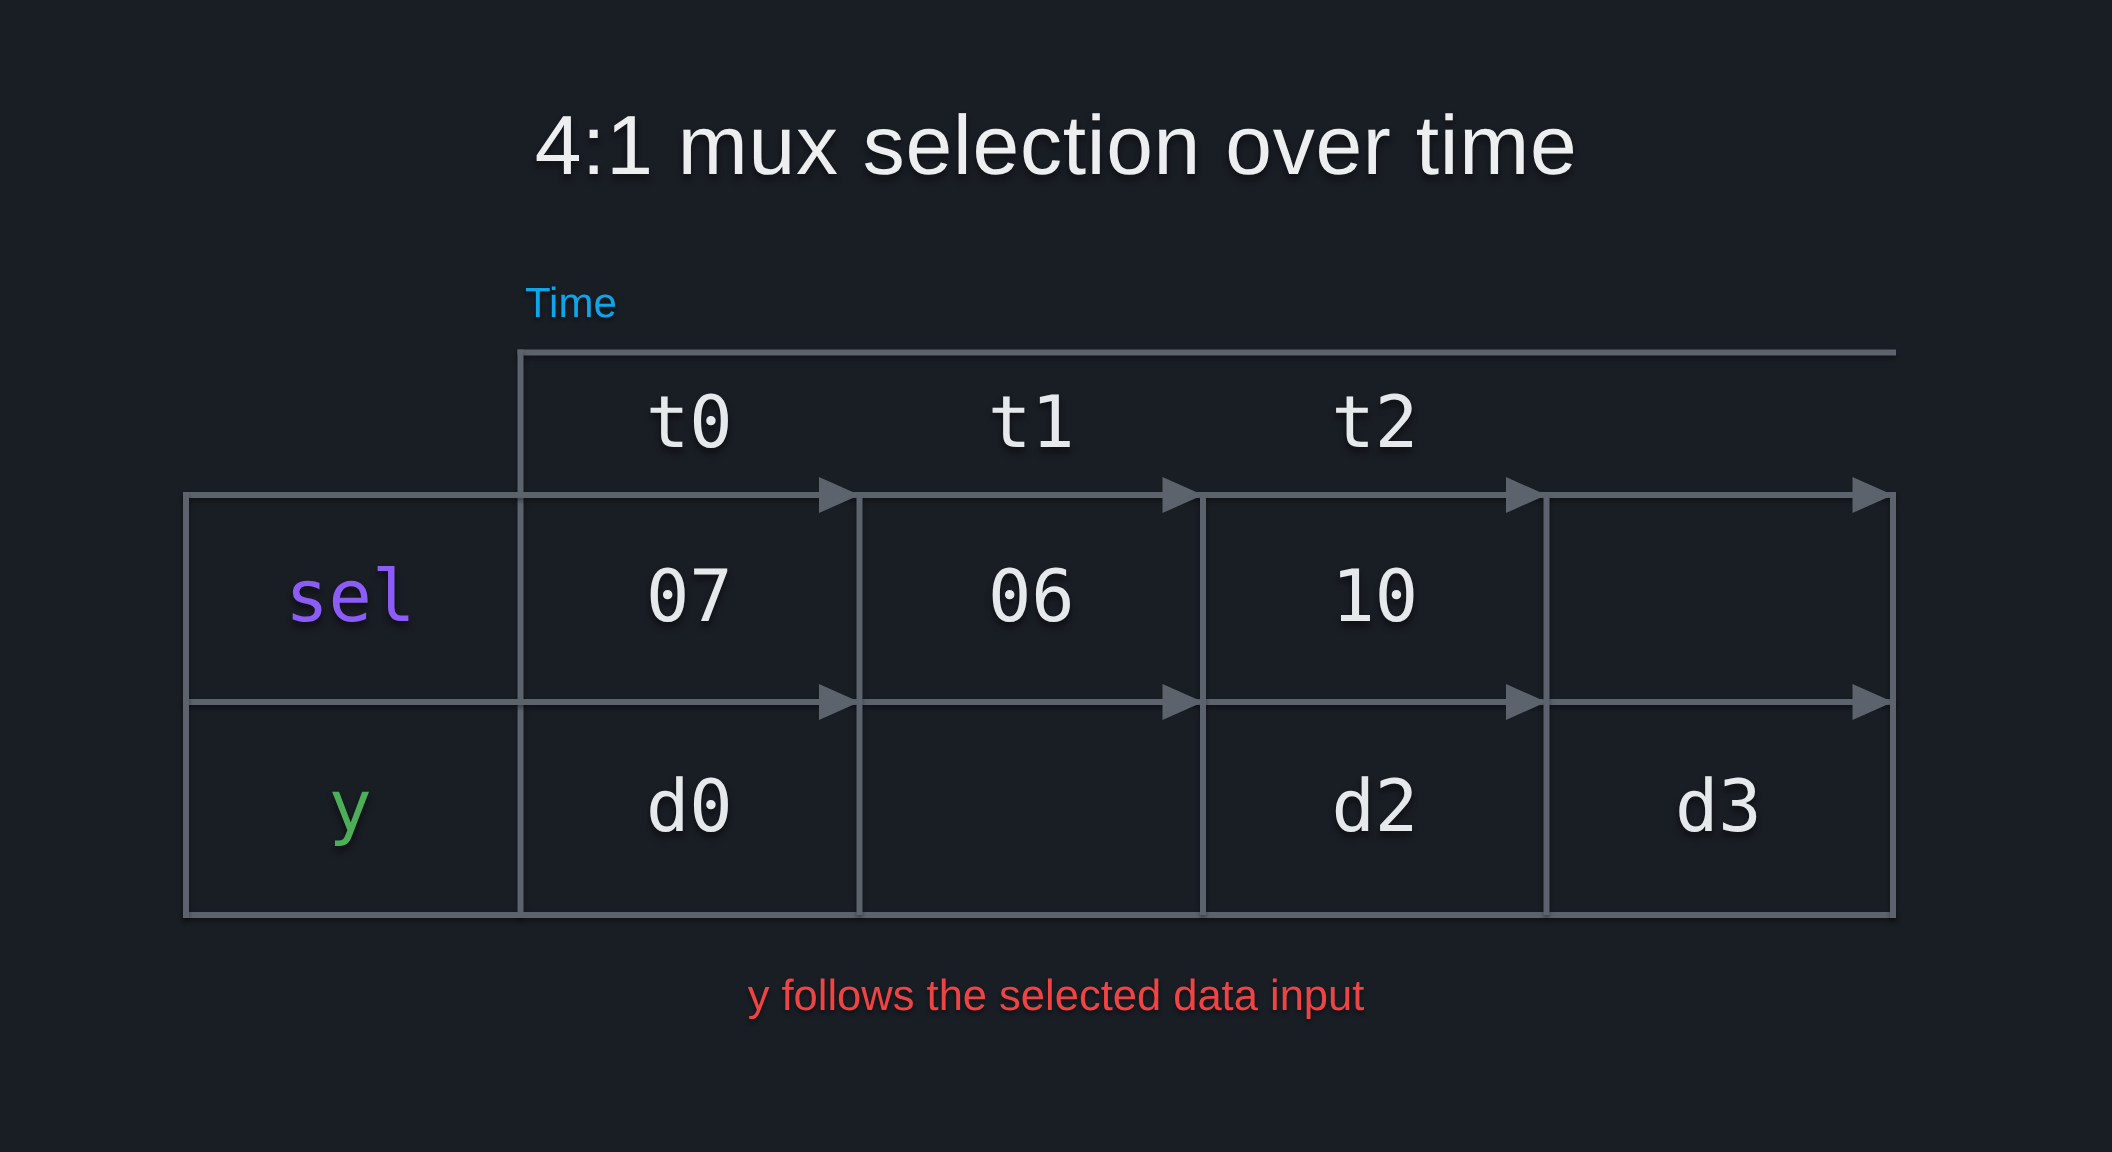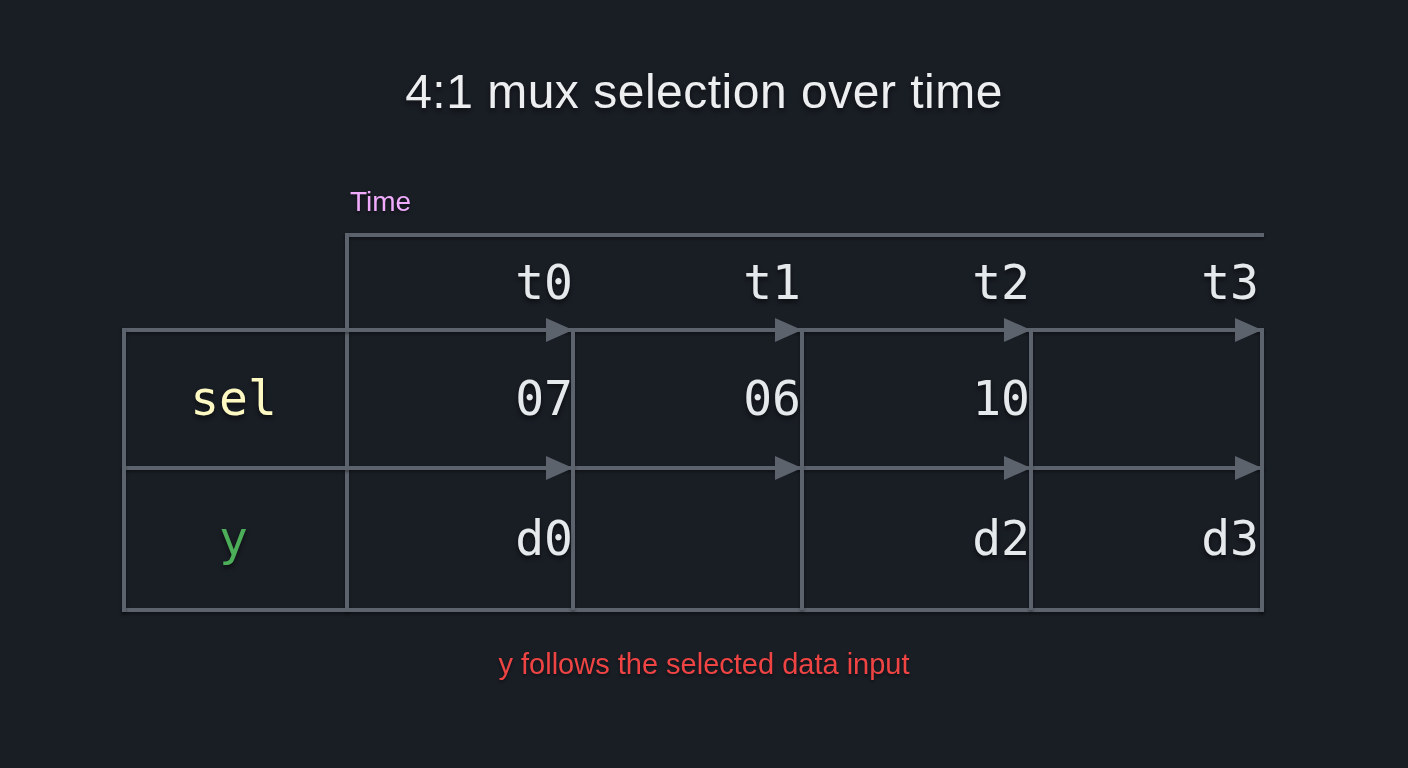--- a/index.html
+++ b/index.html
@@ -13,32 +13,32 @@
     height: 768px;
     background: #191d24;
     overflow: hidden;
     font-family: "Liberation Sans", sans-serif;
   }
   .title {
     position: absolute;
     left: 0; right: 0;
     top: 64px;
     text-align: center;
-    font-size: 48px;
+    font-size: 56px;
     font-weight: 400;
     color: #eceef0;
     letter-spacing: 0.5px;
     text-shadow: 0 3px 5px rgba(0,0,0,0.45);
   }
   .time-label {
     position: absolute;
     left: 350px;
     top: 186px;
     font-size: 28px;
-    color: #f0abfc;
+    color: #0ea5e9;
     text-shadow: 0 2px 3px rgba(0,0,0,0.4);
   }
   .caption {
     position: absolute;
     left: 0; right: 0;
     top: 648px;
     text-align: center;
     font-size: 29px;
     color: #ef4444;
     text-shadow: 0 2px 3px rgba(0,0,0,0.4);
@@ -60,30 +60,30 @@
   }
   .mono {
     position: absolute;
     font-family: "DejaVu Sans Mono", monospace;
     font-size: 48px;
     line-height: 48px;
     color: #e6e9ec;
     text-align: center;
     text-shadow: 0 3px 4px rgba(0,0,0,0.5);
   }
-  .col-w { width: 227px; text-align: right; }
+  .col-w { width: 227px; }
   .label-col { left: 122px; width: 223px; }
   .c0 { left: 346px; }
   .c1 { left: 574px; }
   .c2 { left: 803px; }
   .c3 { left: 1032px; }
   .header-row { top: 258px; }
   .sel-row { top: 374px; }
   .y-row { top: 514px; }
-  .sel-color { color: #fef9c3; }
+  .sel-color { color: #8b5cf6; }
   .y-color { color: #4cae58; }
 </style>
 </head>
 <body>
 
 <div class="stage">
 
   <div class="title">4:1 mux selection over time</div>
 
   <div class="time-label">Time</div>
@@ -106,21 +106,20 @@
   <div class="arrow" style="left:1235px; top:318px;"></div>
 
   <div class="arrow" style="left:546px; top:456px;"></div>
   <div class="arrow" style="left:775px; top:456px;"></div>
   <div class="arrow" style="left:1004px; top:456px;"></div>
   <div class="arrow" style="left:1235px; top:456px;"></div>
 
   <div class="mono col-w c0 header-row">t0</div>
   <div class="mono col-w c1 header-row">t1</div>
   <div class="mono col-w c2 header-row">t2</div>
-  <div class="mono col-w c3 header-row">t3</div>
 
   <div class="mono label-col sel-row sel-color">sel</div>
   <div class="mono col-w c0 sel-row">07</div>
   <div class="mono col-w c1 sel-row">06</div>
   <div class="mono col-w c2 sel-row">10</div>
 
   <div class="mono label-col y-row y-color">y</div>
   <div class="mono col-w c0 y-row">d0</div>
   <div class="mono col-w c2 y-row">d2</div>
   <div class="mono col-w c3 y-row">d3</div>

